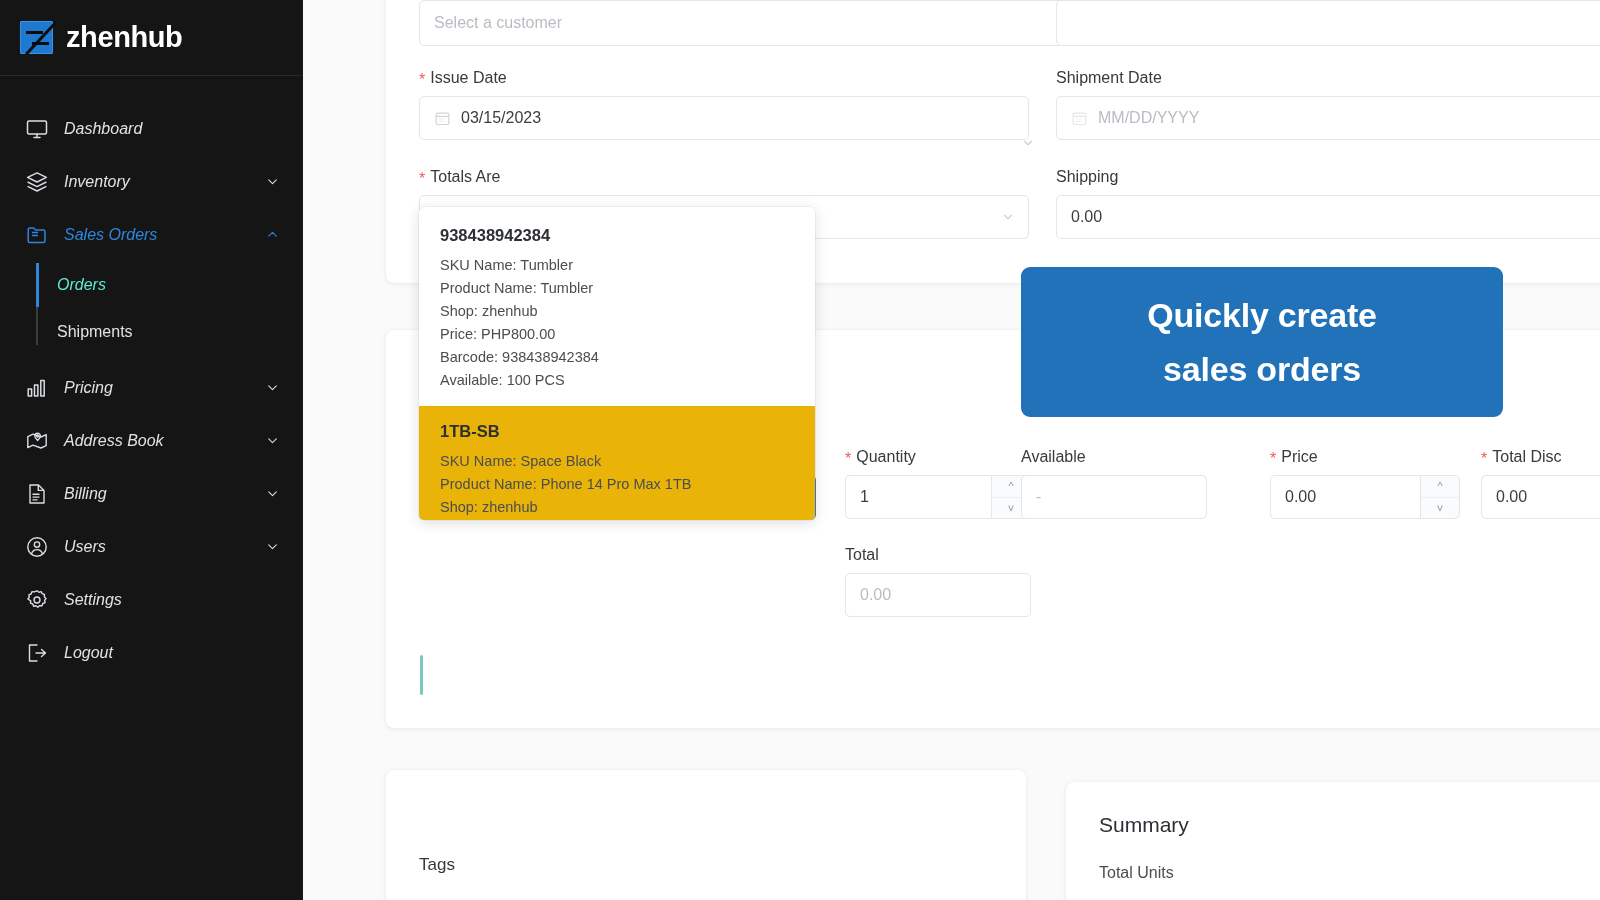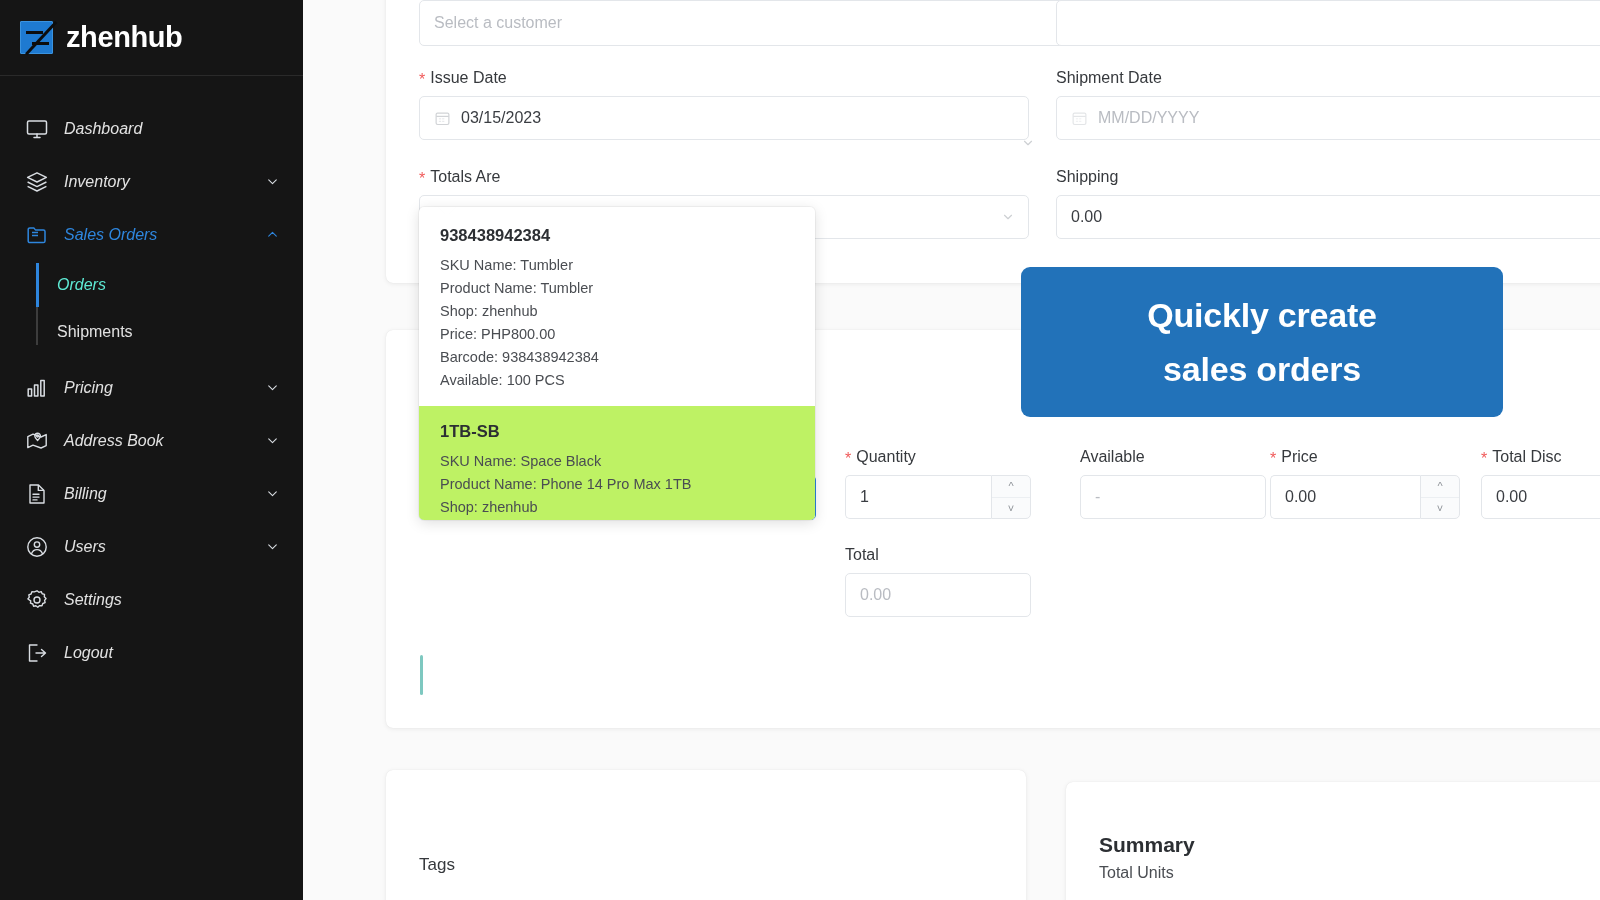--- a/index.html
+++ b/index.html
@@ -126,21 +126,21 @@
   .stepper .sb {
     width: 40px; border: 1px solid #e3e6ea; border-radius: 0 5px 5px 0;
     background: #fafbfc; display: flex; flex-direction: column;
   }
   .stepper .sb div {
     flex: 1; display: flex; align-items: center; justify-content: center;
     color: #8d9197; font-size: 11px;
   }
   .stepper .sb div:first-child { border-bottom: 1px solid #eceff2; }
 
-  .sec-title { font-size: 21px; font-weight: 700; color: #2c2f33; margin-top: 20px; }
+  .sec-title { font-size: 21px; font-weight: 400; color: #2c2f33; }
 
   
   .cbrow { display: flex; align-items: center; gap: 13px; }
   .cbox { width: 19px; height: 19px; border: 1.4px solid #ccd0d6; border-radius: 3px; background: #fff; }
   .cbtext { font-size: 17px; color: #36393d; }
   .qmark {
     width: 15px; height: 15px; border-radius: 50%;
     border: 1.2px solid #8b8f95; color: #6c7075;
     font-size: 10px; display: flex; align-items: center; justify-content: center;
     font-family: "Liberation Serif", serif;
@@ -154,21 +154,21 @@
     box-shadow: 0 3px 14px rgba(0,0,0,0.13), 0 0 0 1px rgba(0,0,0,0.04);
     overflow: hidden;
   }
   .dd-arrow {
     position: absolute; top: -6px; left: 22px;
     width: 12px; height: 12px; background: #fff;
     transform: rotate(45deg);
     box-shadow: -2px -2px 4px rgba(0,0,0,0.05);
   }
   .dd-item { padding: 16px 21px 14px 21px; }
-  .dd-item.hl { background: #bef264; }
+  .dd-item.hl { background: #eab308; }
   .dd-code { font-size: 16.5px; font-weight: 700; color: #2c2f33; margin-bottom: 9px; }
   .dd-line { font-size: 14.5px; color: #4a4d52; line-height: 23px; }
 
   
   .callout {
     position: absolute; z-index: 70;
     background: #2272b9; border-radius: 9px;
     display: flex; align-items: center; justify-content: center;
     text-align: center; color: #fff;
     font-size: 34px; font-weight: 700; line-height: 1.6;
@@ -294,21 +294,21 @@
 
       <div style="position:absolute; left:459px; top:216px; width:186px;">
         <div class="flabel">
           <span>Total</span>
         </div>
         <div class="fld ph">
           <span>0.00</span>
         </div>
       </div>
 
-      <div style="position:absolute; left:694px; top:118px; width:186px;">
+      <div style="position:absolute; left:635px; top:118px; width:186px;">
         <div class="flabel">
           <span>Available</span>
         </div>
         <div class="fld ph">
           <span>-</span>
         </div>
       </div>
 
       <div style="position:absolute; left:884px; top:118px; width:190px;">
         <div class="flabel">

